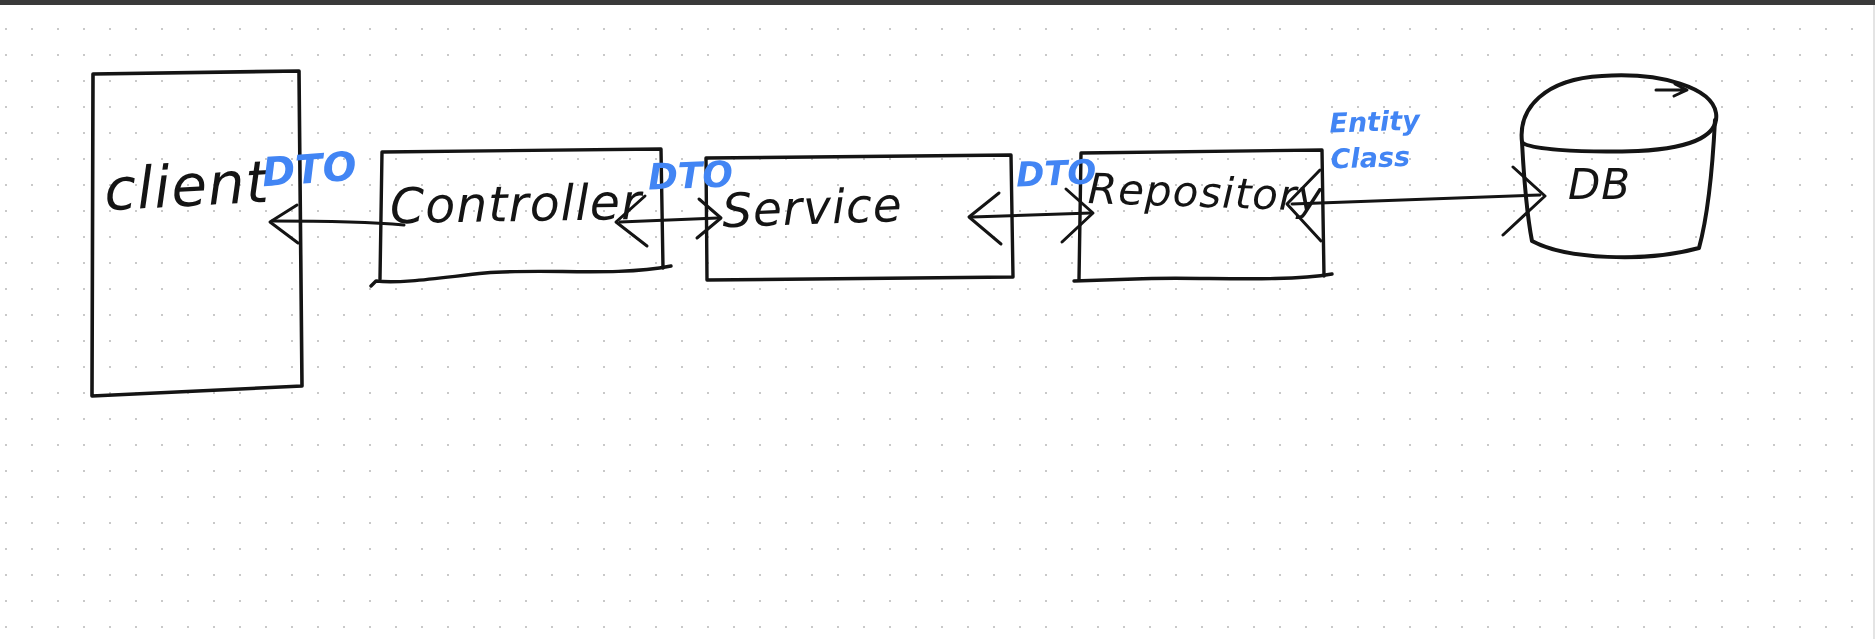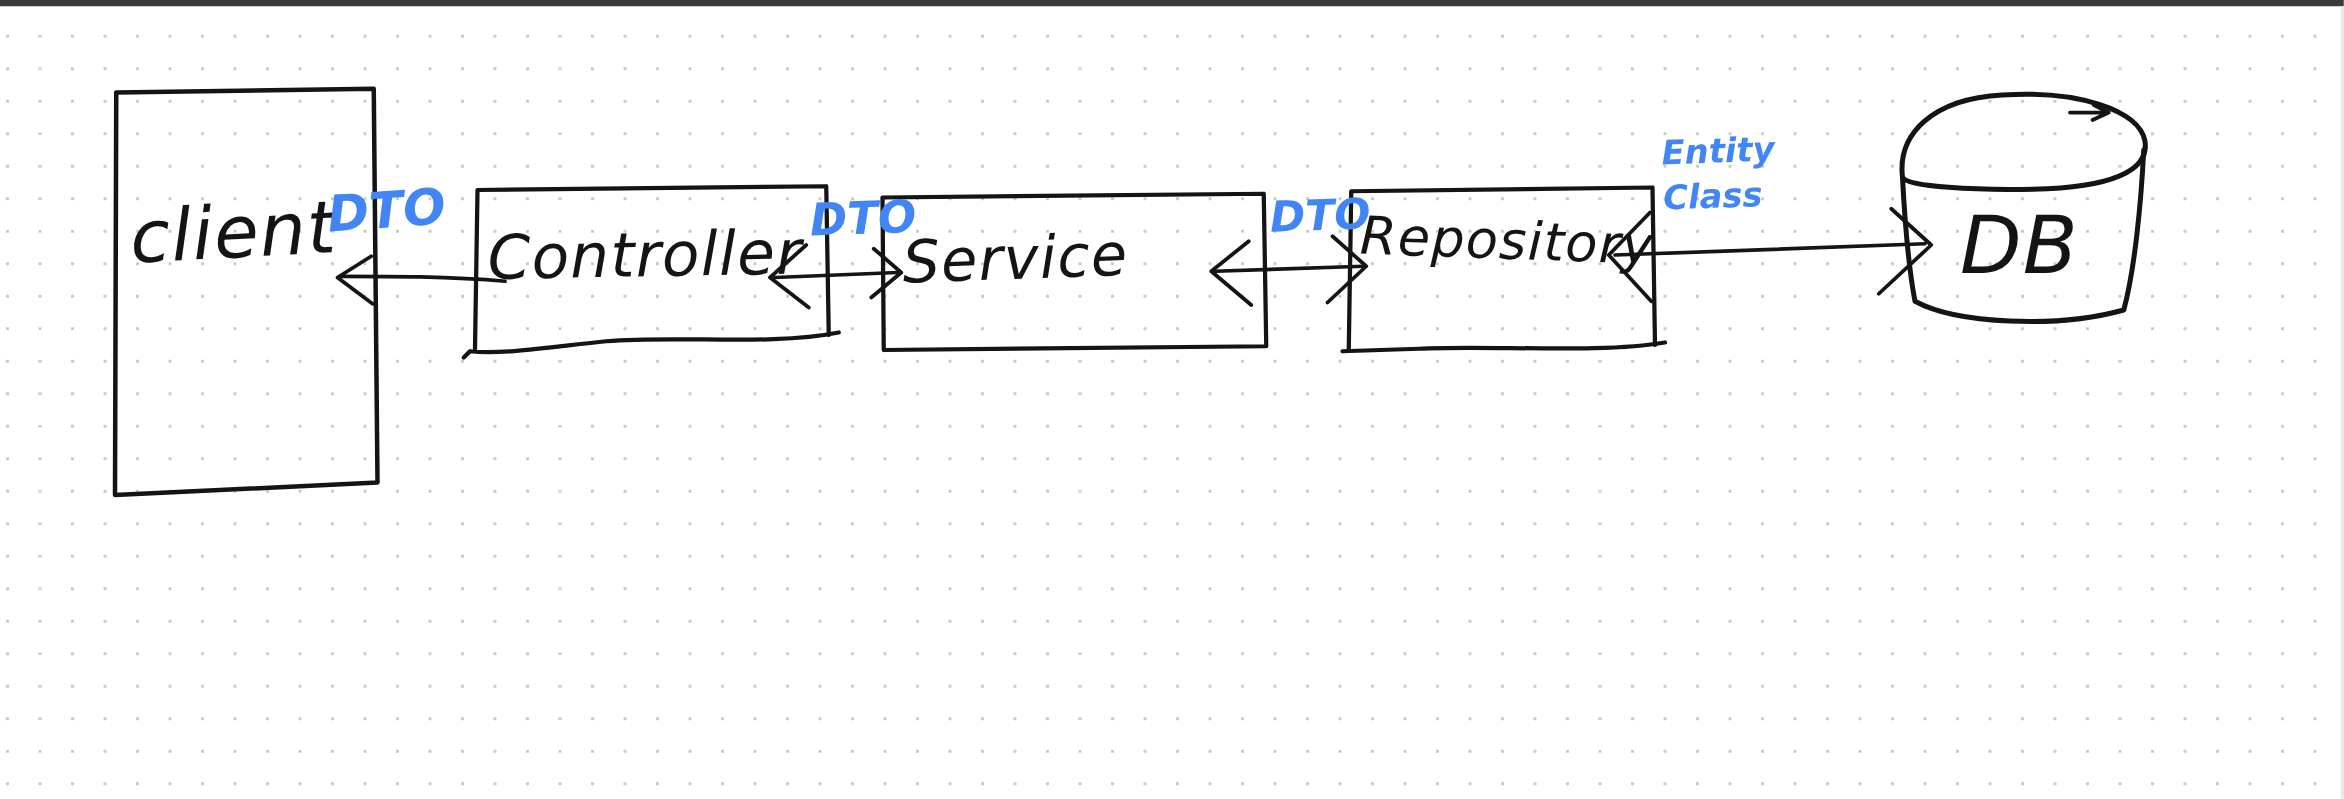--- a/index.html
+++ b/index.html
@@ -98,21 +98,21 @@
       <path d="M 1292 204 L 1540 195" stroke-width="3"></path>
       <path d="M 1320 170 L 1287 204 L 1321 241" stroke-width="3"></path>
       <path d="M 1513 167 L 1545 196 L 1503 235" stroke-width="3"></path>
     </g>
   </svg>
 
   <div class="lbl" style="left:104px; top:152px; font-size:58px; transform:rotate(-3deg);">client</div>
   <div class="lbl" style="left:390px; top:176px; font-size:49px; transform:rotate(-1deg);">Controller</div>
   <div class="lbl" style="left:722px; top:180px; font-size:47px; transform:rotate(-2deg);">Service</div>
   <div class="lbl" style="left:1088px; top:168px; font-size:42px; transform:rotate(2deg);">Repository</div>
-  <div class="lbl" style="left:1568px; top:160px; font-size:64px;">DB</div>
+  <div class="lbl" style="left:1568px; top:160px; font-size:42px;">DB</div>
 
   <div class="lbl blue" style="left:262px; top:146px; font-size:40px; transform:rotate(-4deg);">DTO</div>
   <div class="lbl blue" style="left:648px; top:155px; font-size:36px; transform:rotate(-2deg);">DTO</div>
   <div class="lbl blue" style="left:1016px; top:153px; font-size:34px; transform:rotate(-2deg);">DTO</div>
   <div class="lbl blue entity-lines" style="left:1330px; top:104px; font-size:27px; transform:rotate(-2deg);">
     <div>Entity</div>
     <div>Class</div>
   </div>
 
   <div class="topbar"></div>

